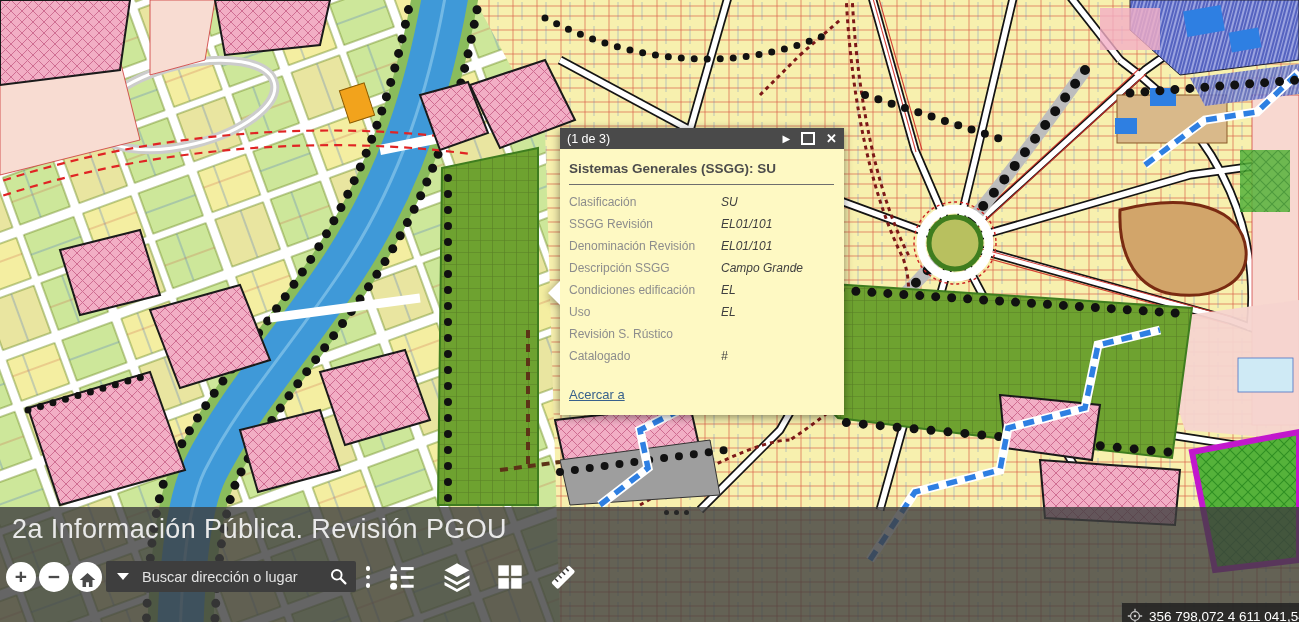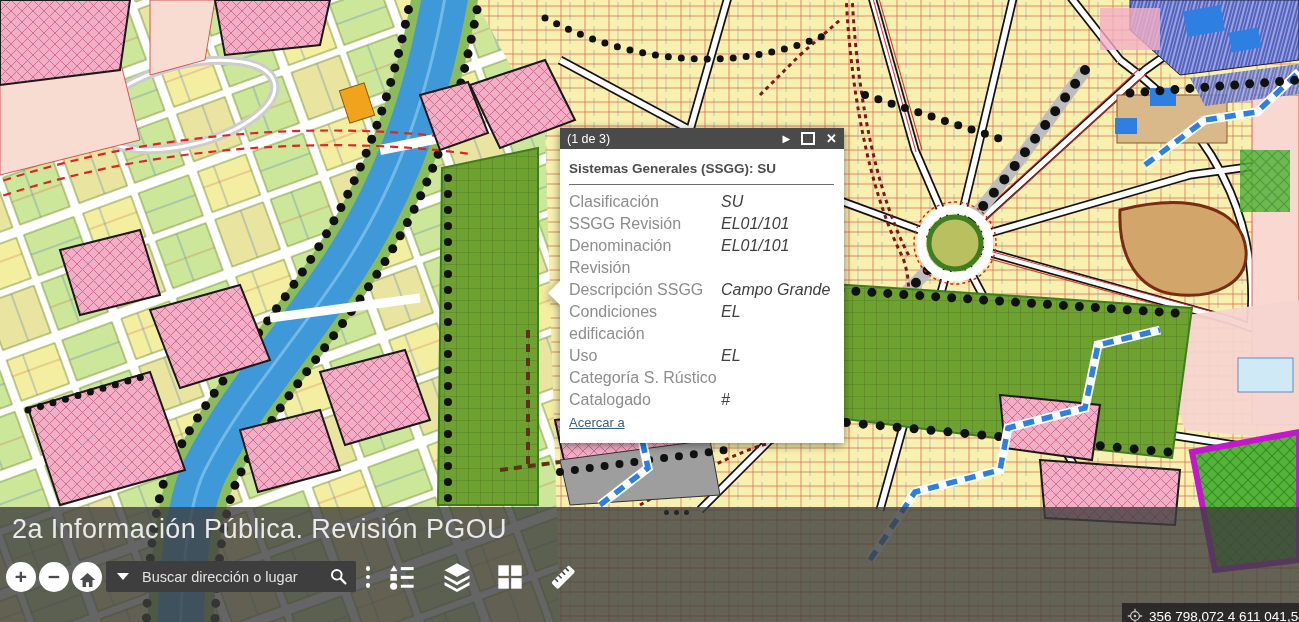--- a/index.html
+++ b/index.html
@@ -9,27 +9,27 @@
 
   
   #popup{position:absolute;left:536px;top:128px;width:284px;z-index:5;
          filter:drop-shadow(0 2px 5px rgba(0,0,0,.45));padding-left:24px;}
   .popup-header{height:21px;background:#4a4a4a;color:#fff;font-size:12.5px;
                 display:flex;align-items:center;padding:0 7px;}
   .popup-controls{margin-left:auto;display:flex;align-items:center;gap:11px;}
   .popup-controls .next{font-size:10px;line-height:10px;color:#fff;cursor:pointer;}
   .popup-controls .maxi{width:10px;height:9px;border:2px solid #fff;cursor:pointer;}
   .popup-controls .clos{font-size:13px;line-height:13px;color:#fff;cursor:pointer;font-weight:bold;}
-  .popup-body{background:#ffffff;padding:7px 10px 12px 9px;position:relative;}
+  .popup-body{background:#fef9c3;padding:7px 10px 12px 9px;position:relative;}
   .popup-title{font-size:13.5px;font-weight:bold;color:#4c4c4c;margin:5px 0 8px 0;}
   .popup-divider{border:0;border-top:1px solid #6e6e6e;margin:0 0 6px 0;}
-  .field-row{display:flex;font-size:16px;line-height:22px;}
+  .field-row{display:flex;font-size:12px;line-height:22px;}
   .field-label{width:152px;flex:0 0 152px;color:#8d8d8d;}
   .field-value{color:#404040;font-style:italic;}
-  .zoom-link{display:inline-block;margin-top:4px;font-size:13px;color:#38618c;
+  .zoom-link{display:inline-block;margin-top:20px;font-size:13px;color:#38618c;
              text-decoration:underline;cursor:pointer;}
   .popup-beak{position:absolute;left:-12px;top:132px;width:0;height:0;
               border-top:12px solid transparent;border-bottom:12px solid transparent;
               border-right:12px solid #fff;}
 
   
   #bottombar{position:absolute;left:0;top:507px;width:1299px;height:115px;
              background:rgba(62,62,62,.80);z-index:10;padding-left:48px;}
   .bar-handle{position:absolute;left:664px;top:3px;display:flex;gap:5px;cursor:pointer;}
   .bar-handle i{width:5px;height:5px;border-radius:50%;background:#262626;}
@@ -300,21 +300,21 @@
       </div>
       <div class="field-row">
         <span class="field-label">Condiciones edificación</span>
         <span class="field-value">EL</span>
       </div>
       <div class="field-row">
         <span class="field-label">Uso</span>
         <span class="field-value">EL</span>
       </div>
       <div class="field-row">
-        <span class="field-label">Categoría S. Rústico</span>
+        <span class="field-label">Revisión S. Rústico</span>
         <span class="field-value"></span>
       </div>
       <div class="field-row">
         <span class="field-label">Catalogado</span>
         <span class="field-value">#</span>
       </div>
 
       <a class="zoom-link">Acercar a</a>
       <div class="popup-beak"></div>
     </div>

